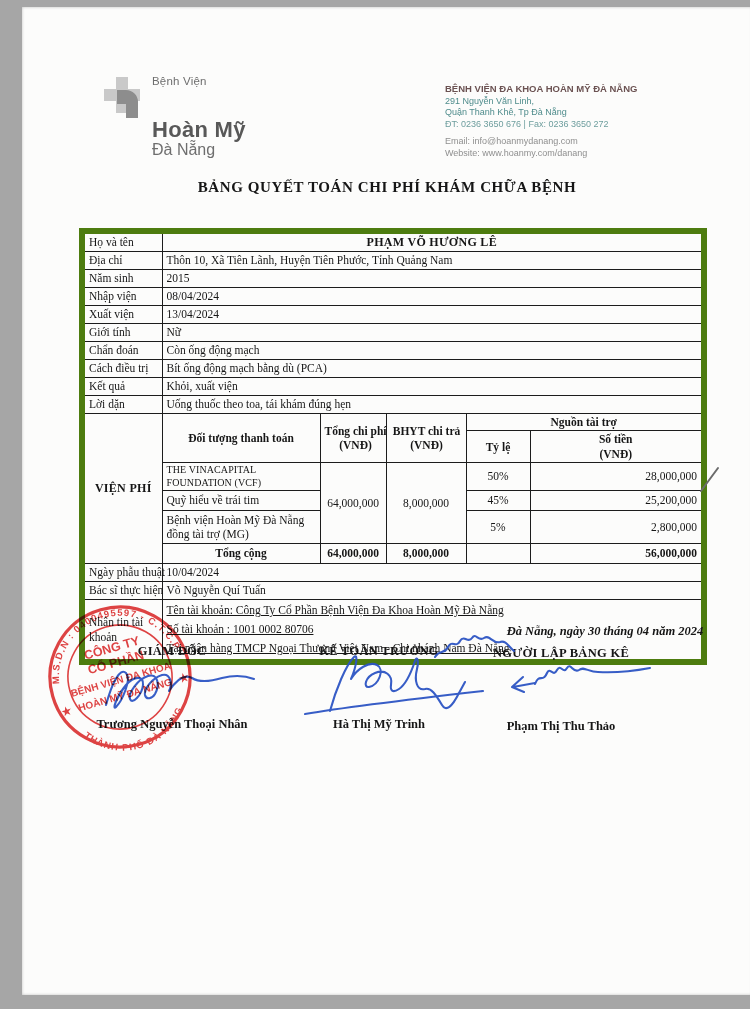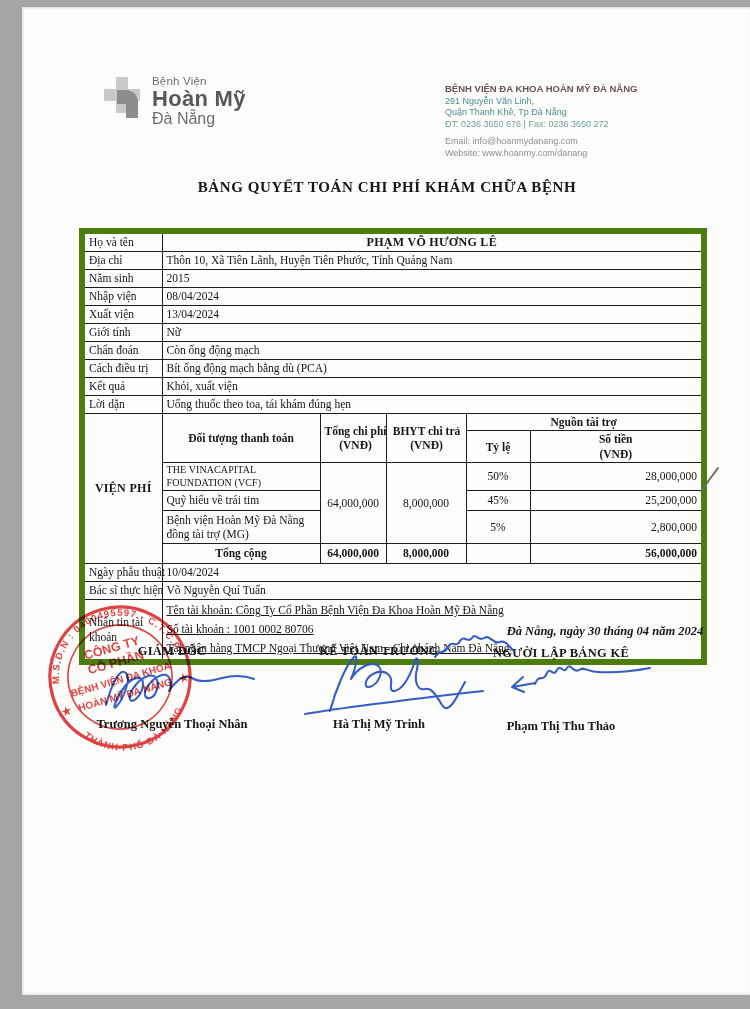--- a/index.html
+++ b/index.html
@@ -13,21 +13,21 @@
   .page {
     position:absolute; left:22px; top:7px; width:730px; height:988px;
     background:#fcfcfb;
     box-shadow: inset 0 0 3px rgba(0,0,0,.25);
     overflow:hidden;
   }
   
   .logo-wrap { position:absolute; left:82px; top:68px; display:flex; gap:8px;
                font-family:"Liberation Sans", sans-serif; }
   .logo-text .l1 { font-size:11.5px; color:#6e6e6e; letter-spacing:.2px; }
-  .logo-text .l2 { font-size:22px; font-weight:bold; color:#585858; line-height:1.05; letter-spacing:.3px;}
+  .logo-text .l2 { font-size:22px; font-weight:bold; color:#585858; line-height:1.05; letter-spacing:.3px;margin-top:31px;}
   .logo-text .l3 { font-size:16px; color:#6e6e6e; }
   .contact { position:absolute; left:423px; top:76px;
              font-family:"Liberation Sans", sans-serif; font-size:9px; line-height:11.5px; }
   .contact .hn { font-weight:bold; color:#6b5252; font-size:9.5px; margin-bottom:1px; }
   .contact .ad { color:#4f8c8c; }
   .contact .ph { color:#6e9e9e; }
   .contact .gy { color:#8f8f8f; }
   .contact .gap { height:6px; }
   
   .doc-title { position:absolute; top:172px; left:0; width:100%; text-align:center;

